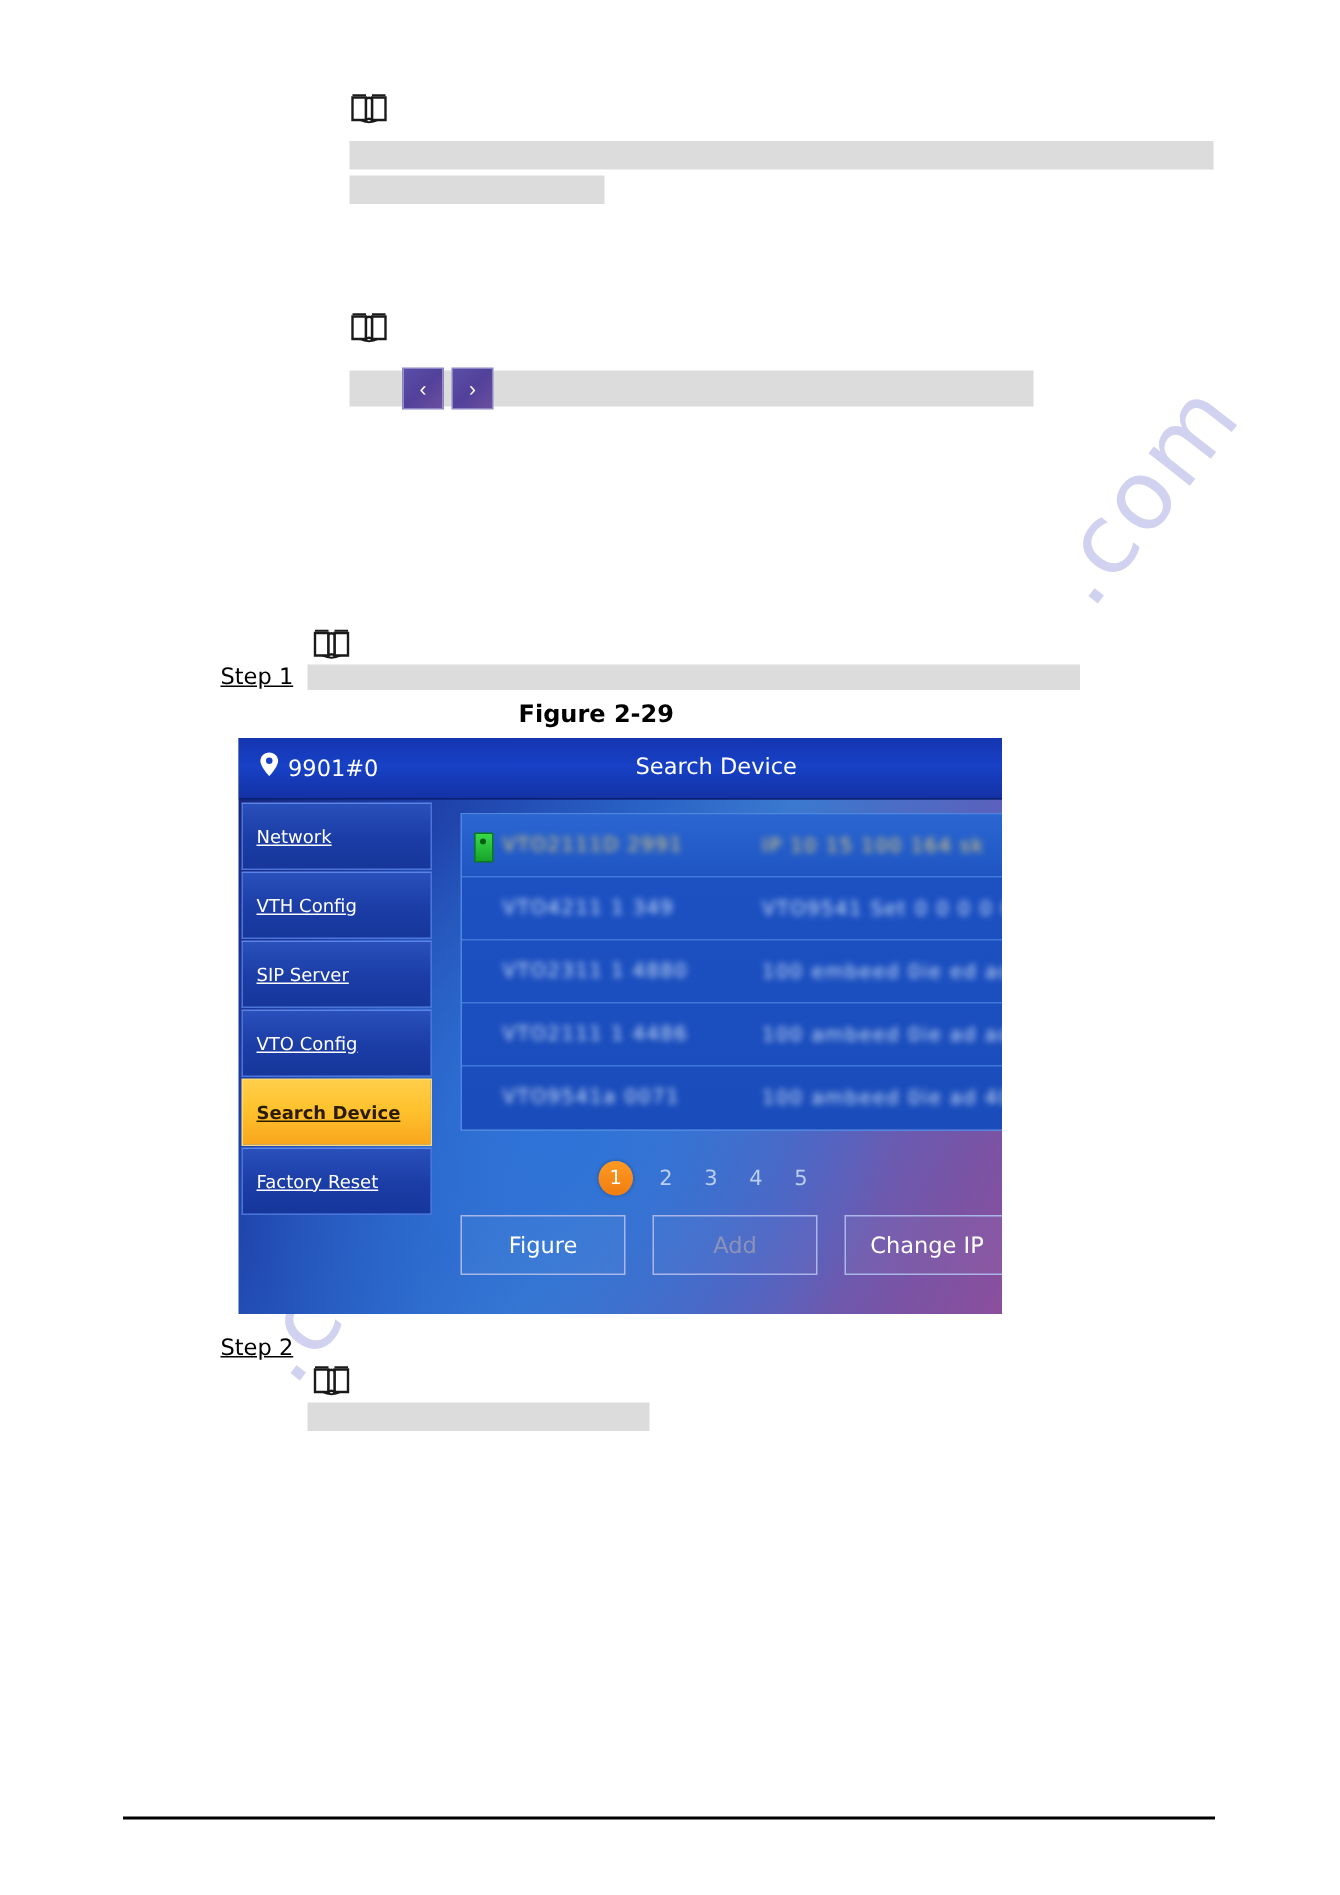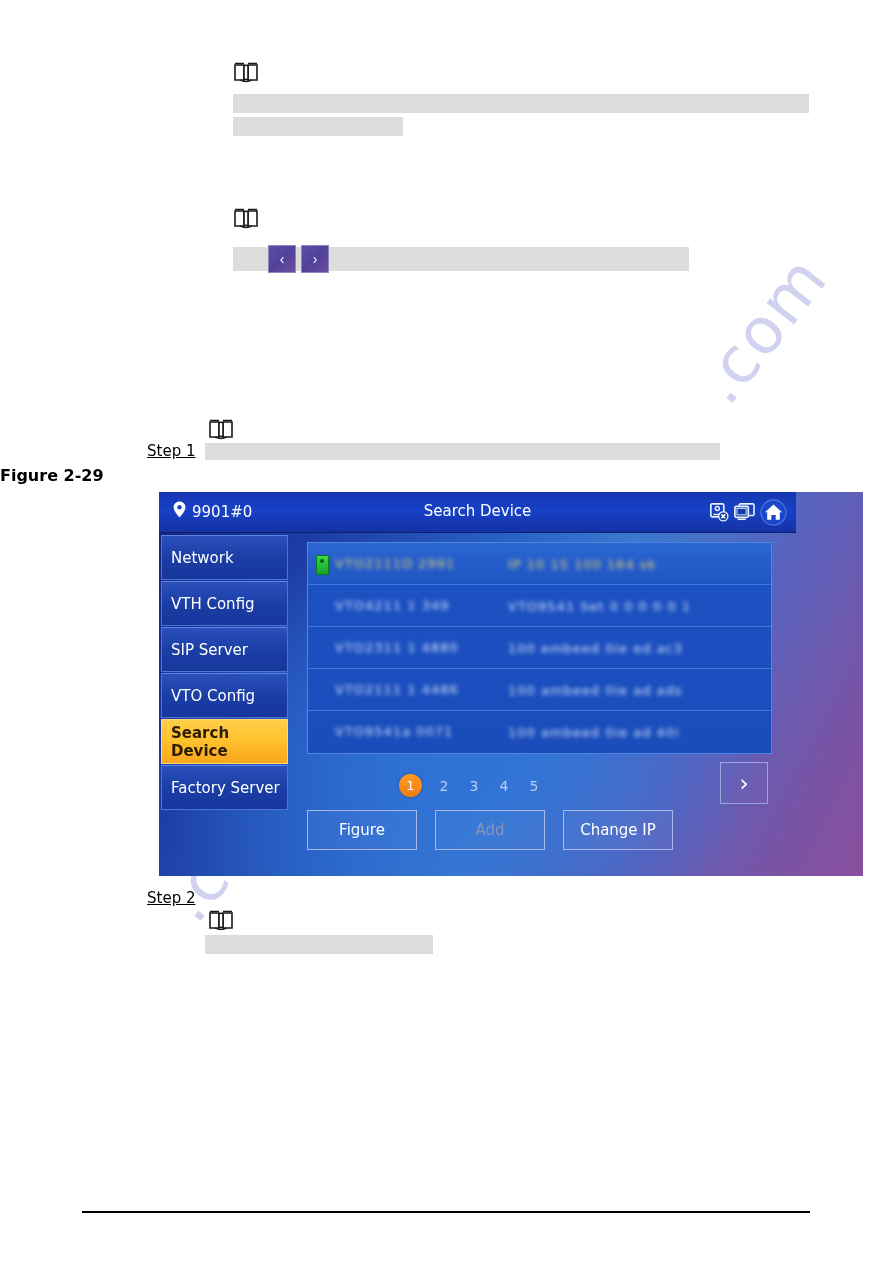--- a/index.html
+++ b/index.html
@@ -76,20 +76,21 @@
     text-decoration:underline;
     font-family:"DejaVu Sans", sans-serif;
     margin-top:44px;
   }
   #note3{position:absolute; left:208px; top:418px;}
   #bar4{position:absolute; left:205px; top:443px; width:515px; height:17px;}
 
   
   #figcap{
     position:absolute; left:0; top:466px; width:795px;
+    text-align:center;
     font-size:16px; font-weight:bold; color:#000;
     font-family:"DejaVu Sans", sans-serif;
   }
 
   
   #step2{
     position:absolute; left:147px; top:889px;
     font-size:15px; color:#000;
     text-decoration:underline;
     font-family:"DejaVu Sans", sans-serif;
@@ -102,21 +103,21 @@
     position:absolute; left:82px; top:1211px;
     width:728px; height:2px; background:#000;
   }
 
   
   
   
   #device{
     position:absolute;
     left:159px; top:492px;
-    width:704px; height:384px;
+    width:509px; height:384px;
     background:
       radial-gradient(ellipse 70% 90% at 42% 68%, #2f73d8 0%, rgba(47,115,216,0) 62%),
       linear-gradient(118deg,#16237a 0%, #1c3ba4 18%, #2a63c6 42%, #3a79cf 55%, #5a62bd 74%, #7a53a4 90%, #8a4f9c 100%);
     z-index:3;
     overflow:hidden;
     font-family:"DejaVu Sans", sans-serif;
   }
 
   
   #titlebar{
@@ -145,25 +146,26 @@
   #sidebar{
     position:absolute; left:2px; top:43px;
     width:127px;
   }
   .side-item{
     width:127px; height:45px;
     box-sizing:border-box;
     display:flex;align-items:center;
     padding-left:9px;
     color:#ffffff;
-    font-size:15px;
+    font-size:12px;
     background:linear-gradient(180deg,#2a50bb 0%,#1b3da6 52%,#16369b 100%);
     border:1px solid #4a74d8;
     border-top:1px solid #5b84e4;
     margin-bottom:1px;
+    text-decoration:underline;
   }
   .side-item.active{
     background:linear-gradient(180deg,#ffce4a 0%,#ffc22e 45%,#f9a61c 100%);
     color:#2b1c00;
     border:1px solid #ffd970;
     font-weight:bold;
   }
 
   
   #list{
@@ -376,21 +378,21 @@
     <div class="side-item">
         <span>SIP Server</span>
       </div>
     <div class="side-item">
         <span>VTO Config</span>
       </div>
     <div class="side-item active">
         <span>Search Device</span>
       </div>
     <div class="side-item">
-        <span>Factory Server</span>
+        <span>Factory Reset</span>
       </div>
   </div>
 
   <div id="list">
     <div class="row first">
       <span class="status-dot"></span>
       <span class="cell-a blur-txt blur-gold" style="top:14px">VTO2111D 2991</span>
       <span class="cell-b blur-txt blur-gold" style="top:15px">IP 10 15 100 164 sk</span>
     </div>
     <div class="row">

